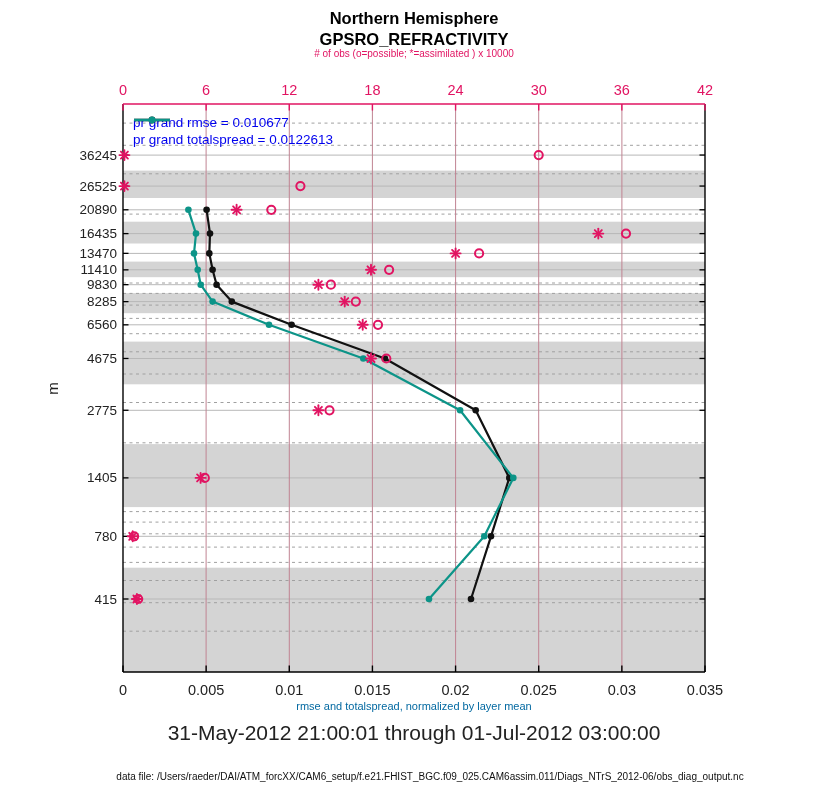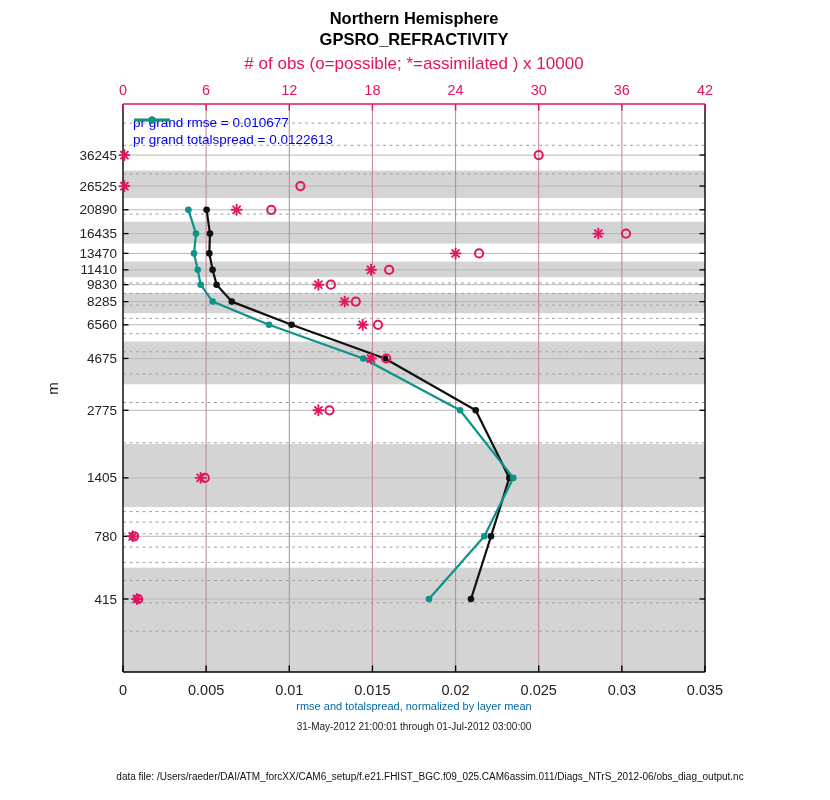--- a/index.html
+++ b/index.html
@@ -3,24 +3,24 @@
 <meta charset="utf-8">
 <style>
   html,body{margin:0;padding:0;background:#fff;}
   .stage{position:relative;width:830px;height:800px;background:#ffffff;overflow:hidden;
          font-family:"Liberation Sans",sans-serif;}
   .stage svg{position:absolute;left:0;top:0;}
   .abs{position:absolute;white-space:nowrap;}
   .ctr{transform:translateX(-50%);}
   .t1,.t2{left:414px;font-size:16.5px;font-weight:bold;color:#000;}
   .t1{top:9px;} .t2{top:30px;}
-  .toplabel{left:414px;top:54px;font-size:17px;}
+  .toplabel{left:414px;top:48px;font-size:10px;}
   .ylab{left:46px;top:380px;font-size:15px;color:#222;transform:rotate(-90deg);transform-origin:center;}
   .xlab{left:414px;top:700px;font-size:11px;color:#0369a1;}
-  .xdates{left:414px;top:721px;font-size:10px;color:#222;}
+  .xdates{left:414px;top:721px;font-size:21px;color:#222;}
   .footer{left:430px;top:771px;font-size:10px;color:#111;}
   .legend{left:133px;top:114px;}
   .legend-row{display:flex;align-items:center;height:17px;gap:5px;}
   .legend-label{font-size:13.5px;}
 </style>
 </head>
 <body>
 
 <div class="stage">
   <svg id="chart" width="830" height="800">

